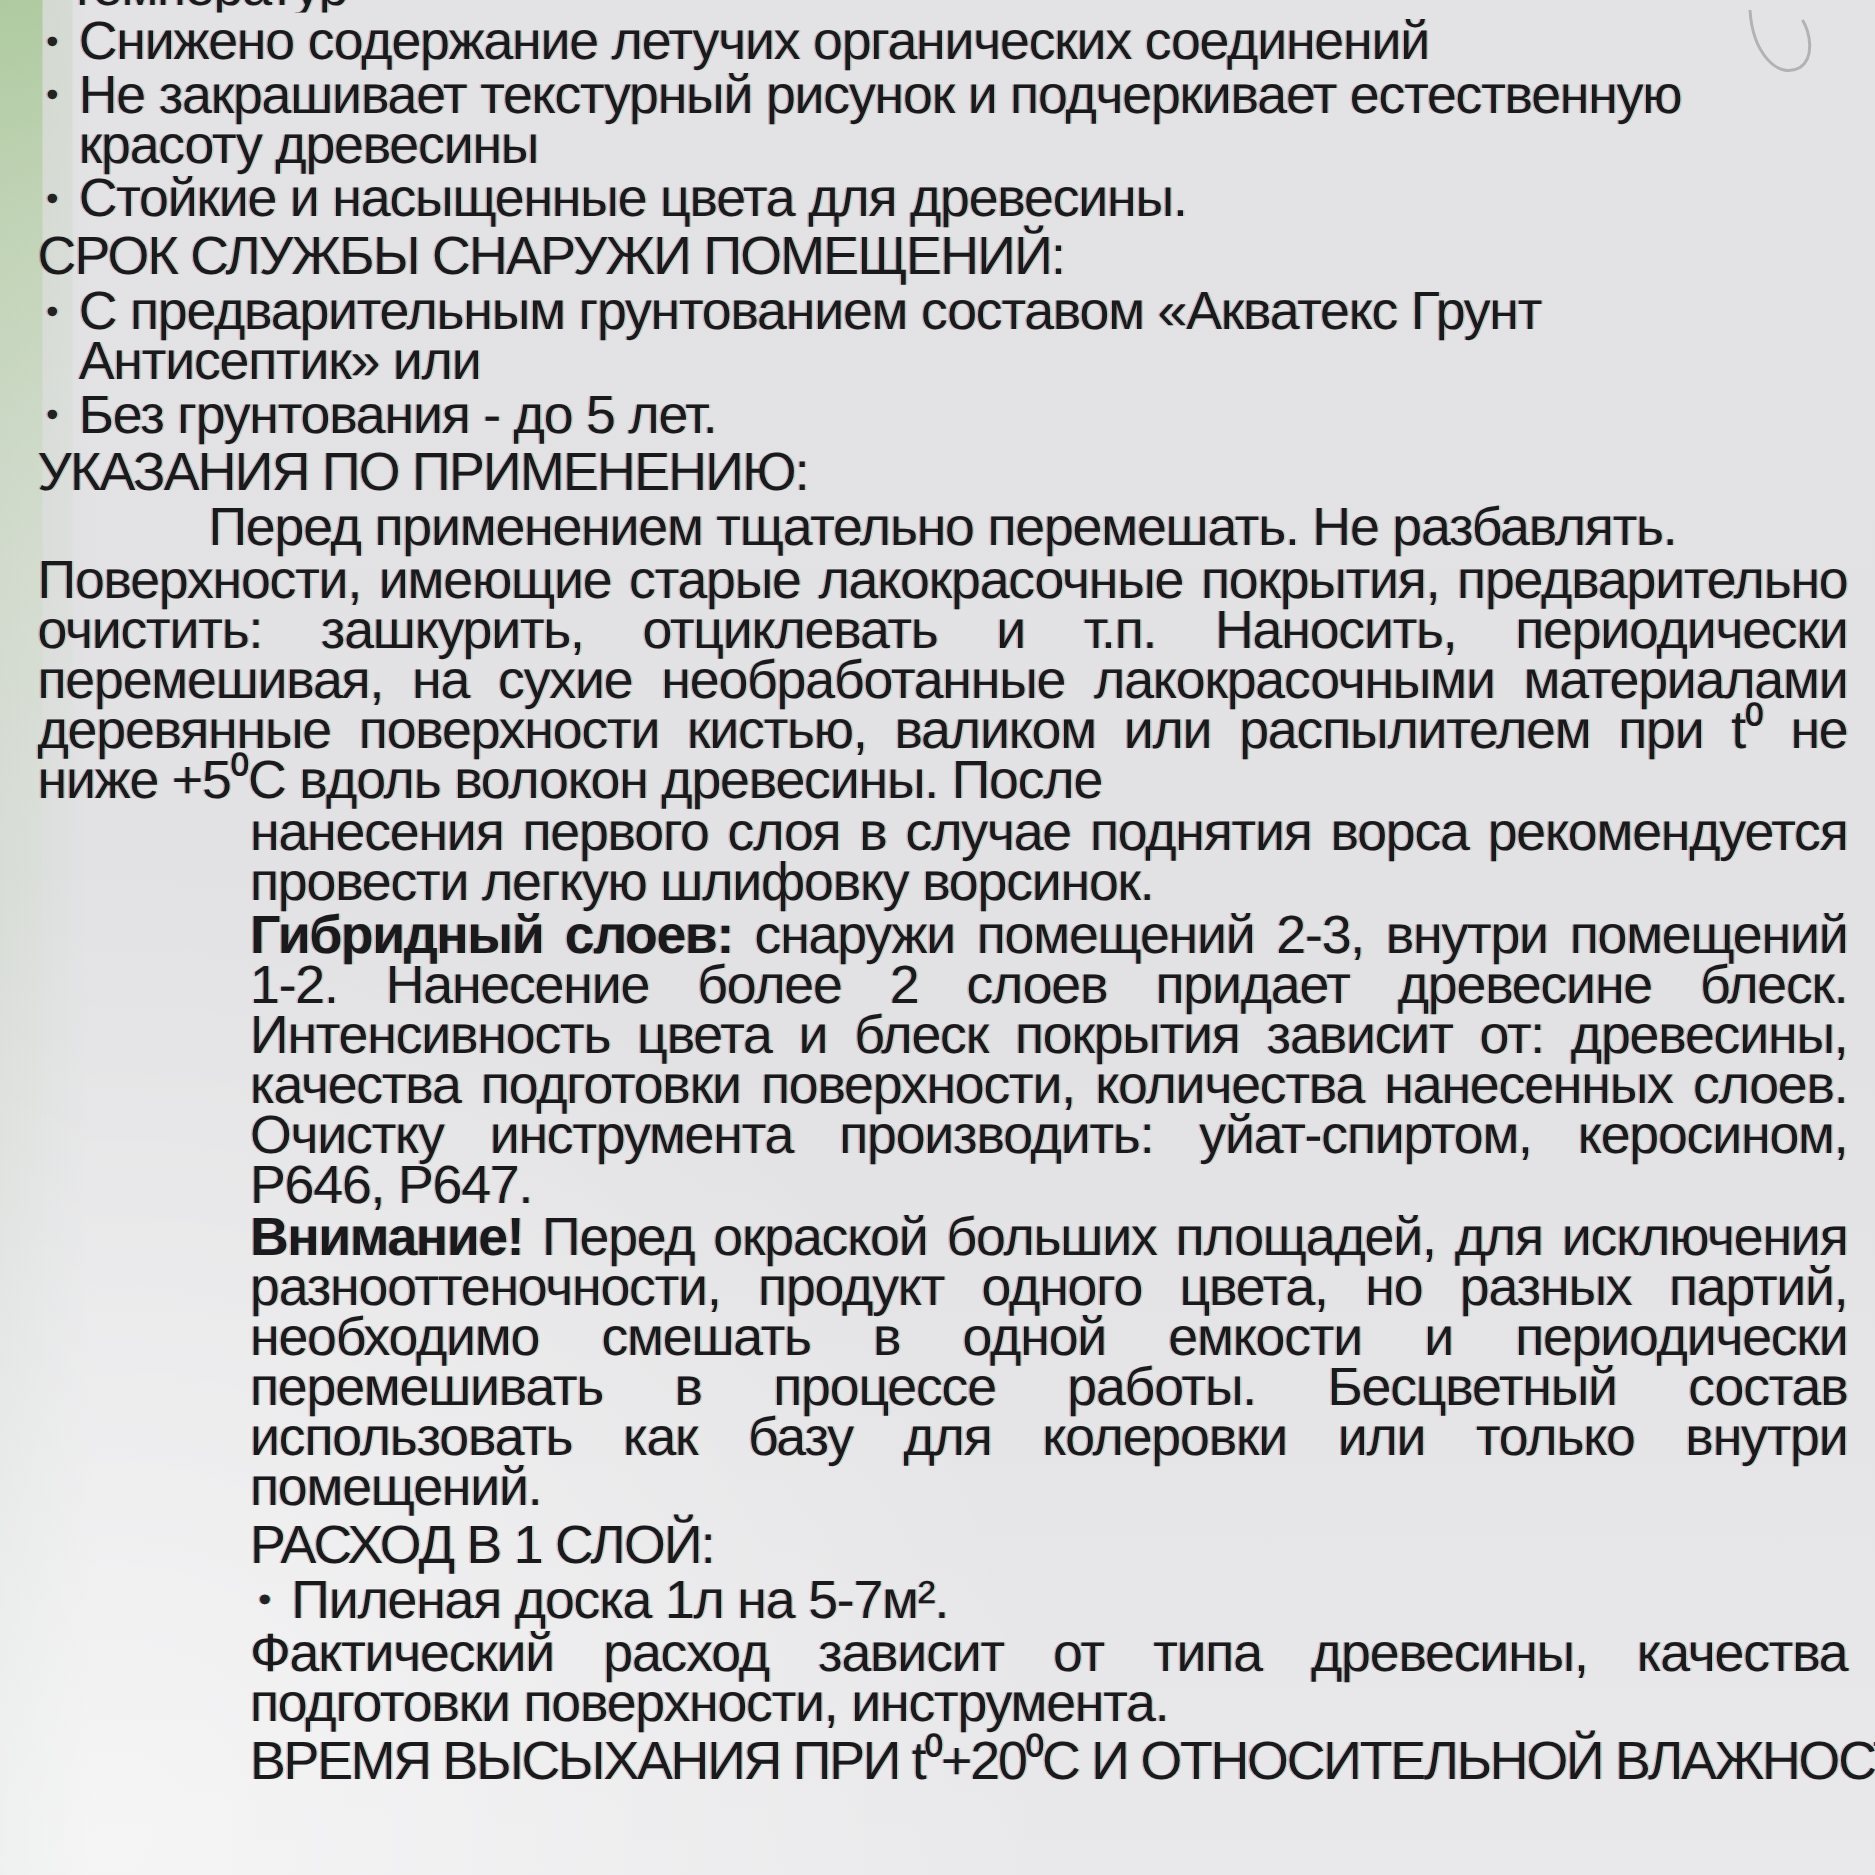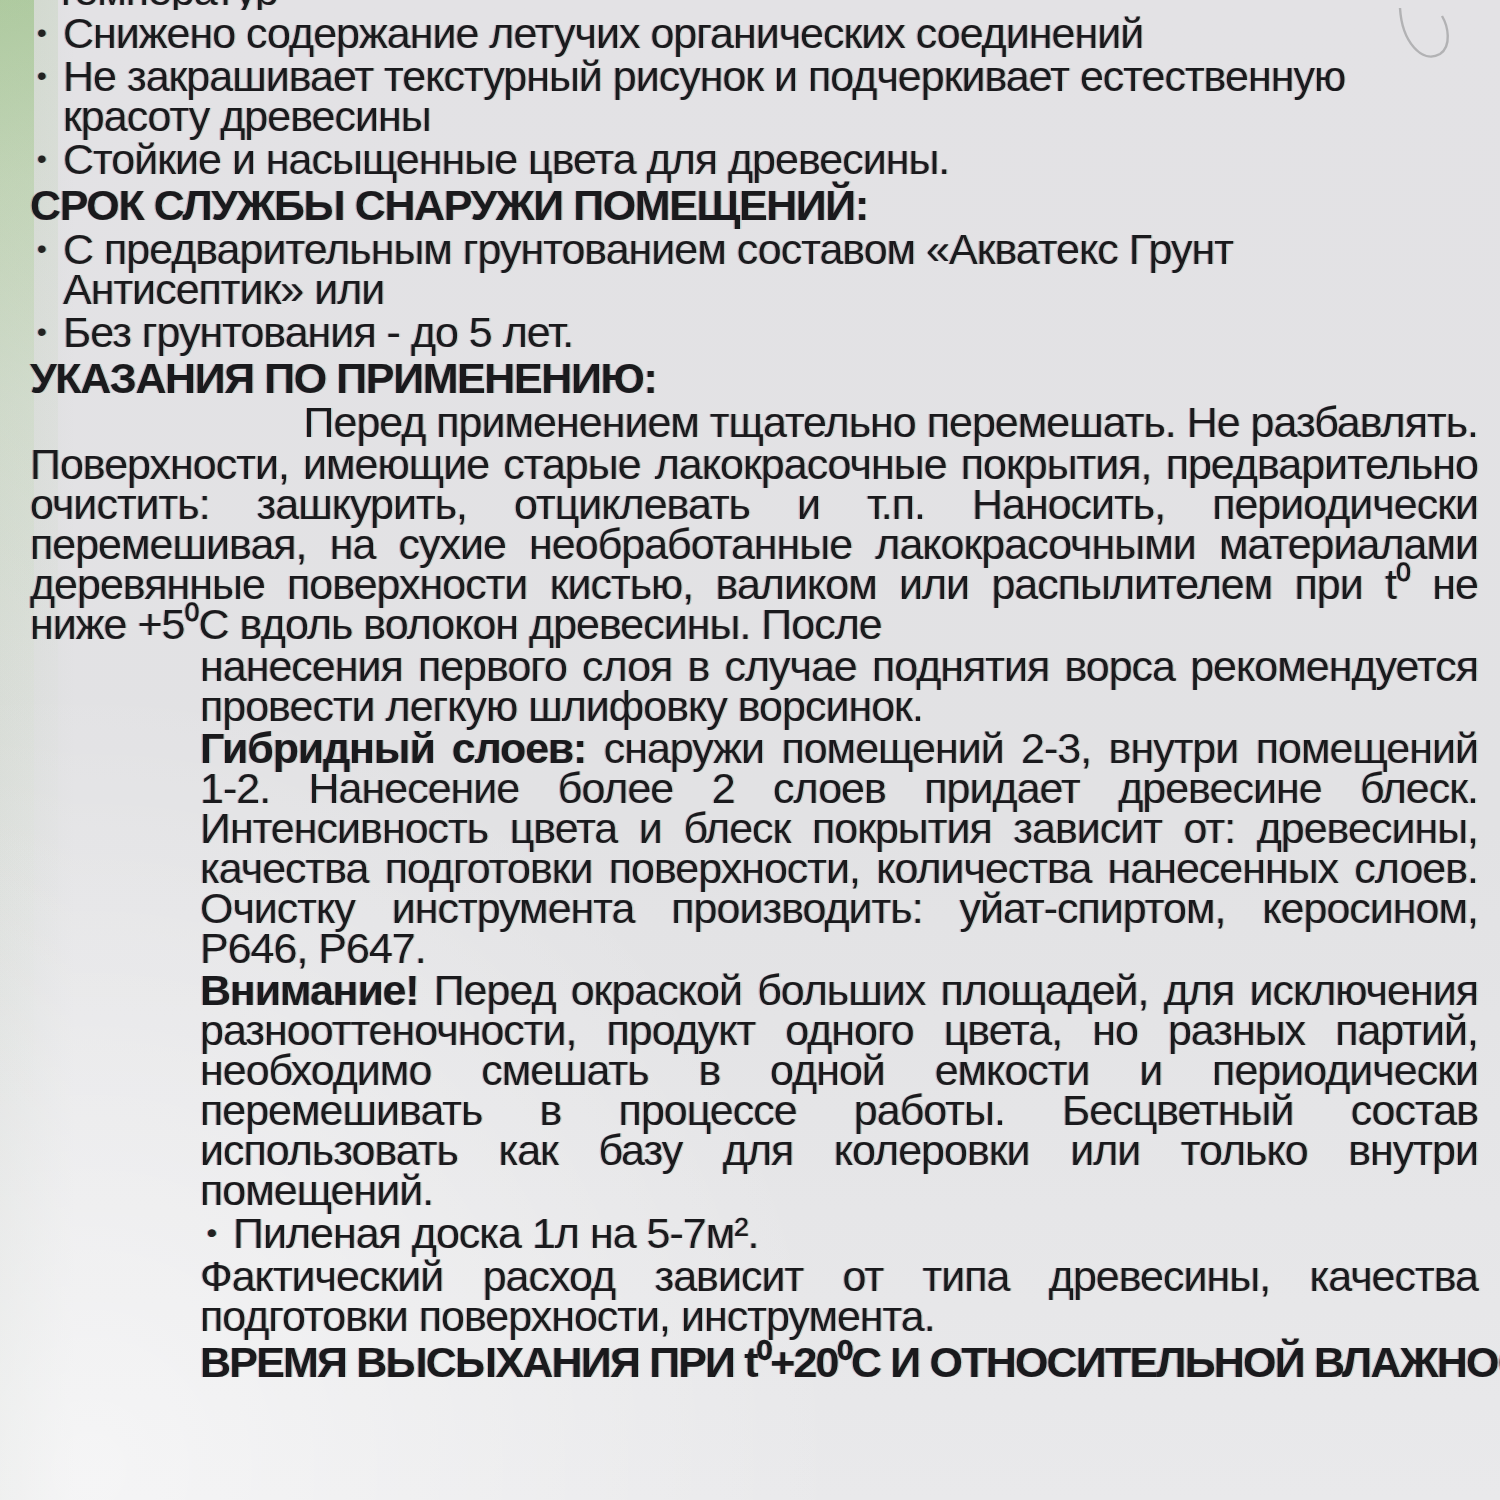--- a/index.html
+++ b/index.html
@@ -32,27 +32,27 @@
       rgba(210,224,200,.07) 45%,
       rgba(255,255,255,0) 65%);
   }
   .hair{position:absolute;right:28px;top:2px;}
   .content{
     position:absolute;left:30px;right:22px;top:0;
     font-size:43px;line-height:40px;letter-spacing:-1px;
     text-shadow:-1.2px 0 0 rgba(185,45,35,.28), 1.2px 0 0 rgba(0,140,155,.24);
   }
   .clip-line{margin-top:-30px;margin-left:26px;height:40px;overflow:hidden;}
-  .h{font-weight:700;letter-spacing:-1.4px;margin:6px 0 4px;}
+  .h{font-weight:400;letter-spacing:-1.4px;margin:6px 0 4px;}
   .h.nowrap{white-space:nowrap;letter-spacing:-1.8px;}
   .bullet{position:relative;padding-left:33px;margin:3px 0;}
   .dot{position:absolute;left:7px;top:1px;font-size:28px;line-height:38px;color:#222;}
   .para{text-align:justify;margin:2px 0;}
   .para b{letter-spacing:-1.2px;}
-  .left{text-align:right;}
+  .left{text-align:center;}
   .indent{margin-left:170px;}
 </style>
 </head>
 <body>
 
 <div class="page">
   <div class="green-strip"></div>
   <div class="green-strip-soft"></div>
 
   <svg class="hair" width="90" height="90" viewBox="0 0 90 90">
@@ -100,20 +100,21 @@
       <div class="para">
         <b>Гибридный слоев:</b>
         <span>снаружи помещений 2-3, внутри помещений 1-2. Нанесение более 2 слоев придает древесине блеск. Интенсивность цвета и блеск покрытия зависит от: древесины, качества подготовки поверхности, количества нанесенных слоев. Очистку инструмента производить: уйат-спиртом, керосином, Р646, Р647.</span>
       </div>
 
       <div class="para">
         <b>Внимание!</b>
         <span>Перед окраской больших площадей, для исключения разнооттеночности, продукт одного цвета, но разных партий, необходимо смешать в одной емкости и периодически перемешивать в процессе работы. Бесцветный состав использовать как базу для колеровки или только внутри помещений.</span>
       </div>
 
+      <div class="h">РАСХОД В 1 СЛОЙ:</div>
 
       <div class="bullet">
         <span class="dot">•</span>
       </div>
       <div class="bullet">
         <span class="dot">•</span>
         <span>Пиленая доска 1л на 5-7м².</span>
       </div>
 
       <div class="para">Фактический расход зависит от типа древесины, качества подготовки поверхности, инструмента.</div>

